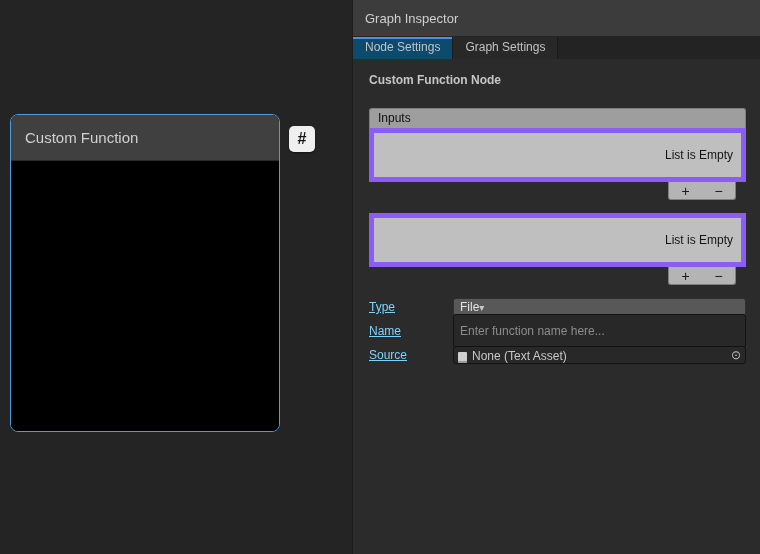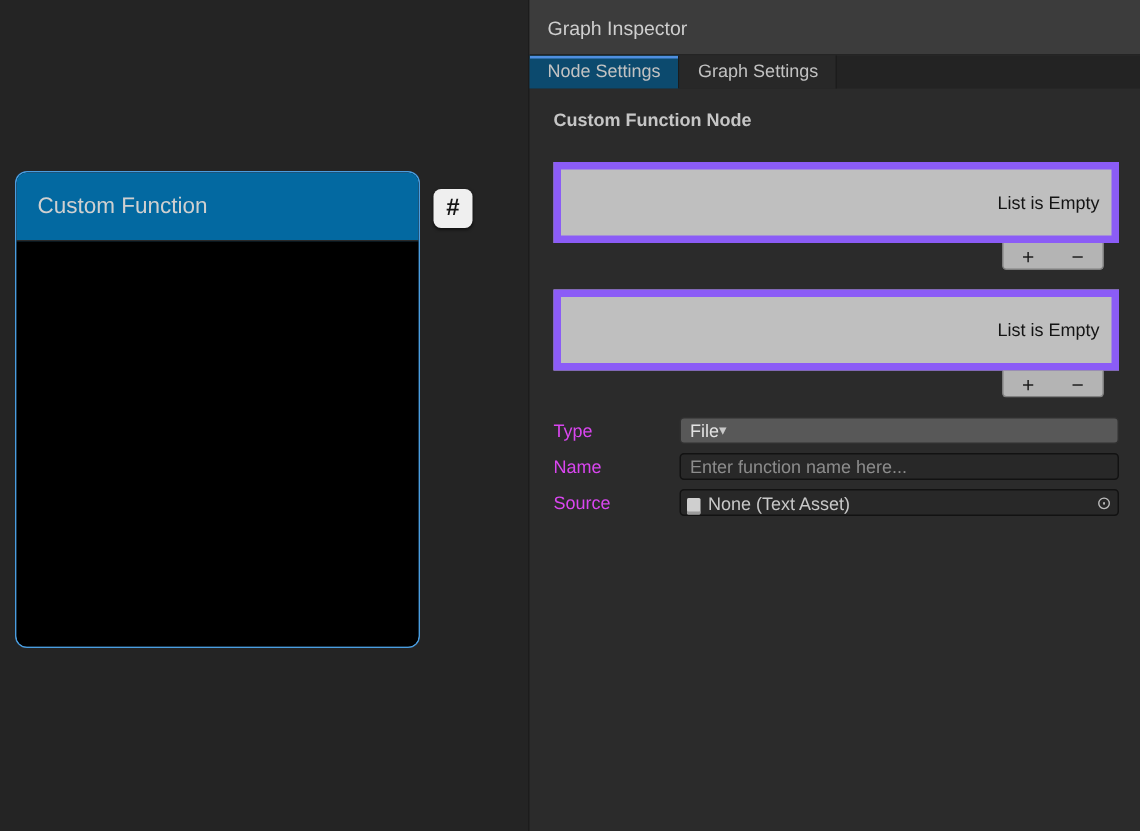--- a/index.html
+++ b/index.html
@@ -10,21 +10,21 @@
   }
 
   
   .node{
     position:absolute;left:10px;top:114px;width:270px;height:318px;
     border:1.5px solid var(--node-border,#4a9de0);border-radius:8px;
     overflow:hidden;background:#000;display:flex;flex-direction:column;
     box-sizing:border-box;
   }
   .node-header{
-    height:45px;background:#0369a1;border-bottom:1px solid #2a2a2a;
+    height:45px;background:#404040;border-bottom:1px solid #2a2a2a;
     display:flex;align-items:center;padding:0 14px;color:#d0d0d0;font-size:15px;
     flex:none;
   }
   .node-body{flex:1;background:#000;}
   .node-badge{
     position:absolute;left:289px;top:126px;width:26px;height:26px;
     background:#efefef;border-radius:5px;color:#141414;font-size:16px;font-weight:700;
     display:flex;align-items:center;justify-content:center;
     box-shadow:0 1px 2px rgba(0,0,0,.55);
   }
@@ -66,31 +66,31 @@
     width:66px;height:17px;background:#b4b4b4;border:1px solid #7f7f7f;border-top:none;
     border-radius:0 0 3px 3px;margin-right:10px;display:flex;
   }
   .rlist-btn{
     flex:1;background:transparent;border:none;font-size:14px;line-height:14px;
     color:#1a1a1a;padding:0;cursor:pointer;font-family:inherit;
   }
 
   
   .field-row{display:flex;align-items:center;margin-bottom:6px;height:18px;}
-  .field-label{width:84px;flex:none;font-size:12px;color:#d946ef;}
+  .field-label{width:84px;flex:none;font-size:12px;color:#7dd3fc;text-decoration:underline;}
   .dropdown{
     flex:1;height:18px;background:#585858;border:1px solid #303030;border-radius:3px;
     display:flex;align-items:center;justify-content:flex-start;
     padding:0 6px;color:#e2e2e2;font-size:12px;box-sizing:border-box;cursor:pointer;
   }
   .caret{font-size:10px;color:#c8c8c8;}
   .text-field{
     flex:1;height:18px;box-sizing:border-box;background:#282828;
     border:1px solid #121212;border-radius:3px;color:#cfcfcf;font-size:12px;
-    padding:0 6px;outline:none;font-family:inherit;min-width:0;
+    padding:16px 6px;outline:none;font-family:inherit;min-width:0;
   }
   .text-field::placeholder{color:#8c8c8c;}
   .object-field{
     flex:1;height:18px;background:#282828;border:1px solid #121212;border-radius:3px;
     display:flex;align-items:flex-end;padding-left:4px;color:#c8c8c8;font-size:12px;
     box-sizing:border-box;cursor:pointer;
   }
   .obj-icon{
     width:9px;height:11px;background:#cfcfcf;border-radius:1px;margin-right:5px;flex:none;
     box-shadow:inset 0 -2px 0 #9a9a9a;
@@ -123,20 +123,21 @@
 
     <div class="tabs">
       <div class="tab active">Node Settings</div>
       <div class="tab">Graph Settings</div>
     </div>
 
     <div class="content">
       <div class="section-title">Custom Function Node</div>
 
       <div class="rlist">
+        <div class="rlist-header">Inputs</div>
         <div class="rlist-body">List is Empty</div>
         <div class="rlist-footer">
           <div class="rlist-footer-bar">
             <button class="rlist-btn">+</button>
             <button class="rlist-btn">−</button>
           </div>
         </div>
       </div>
 
       <div class="rlist">

